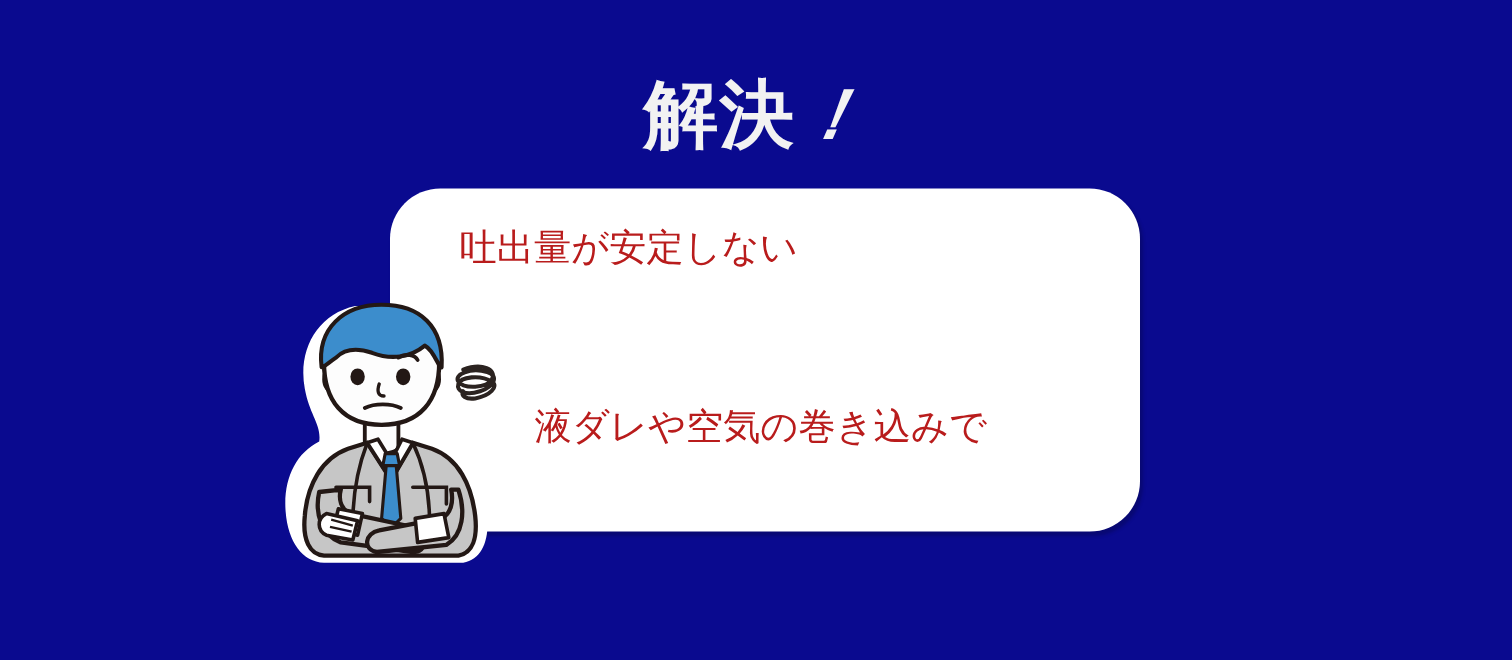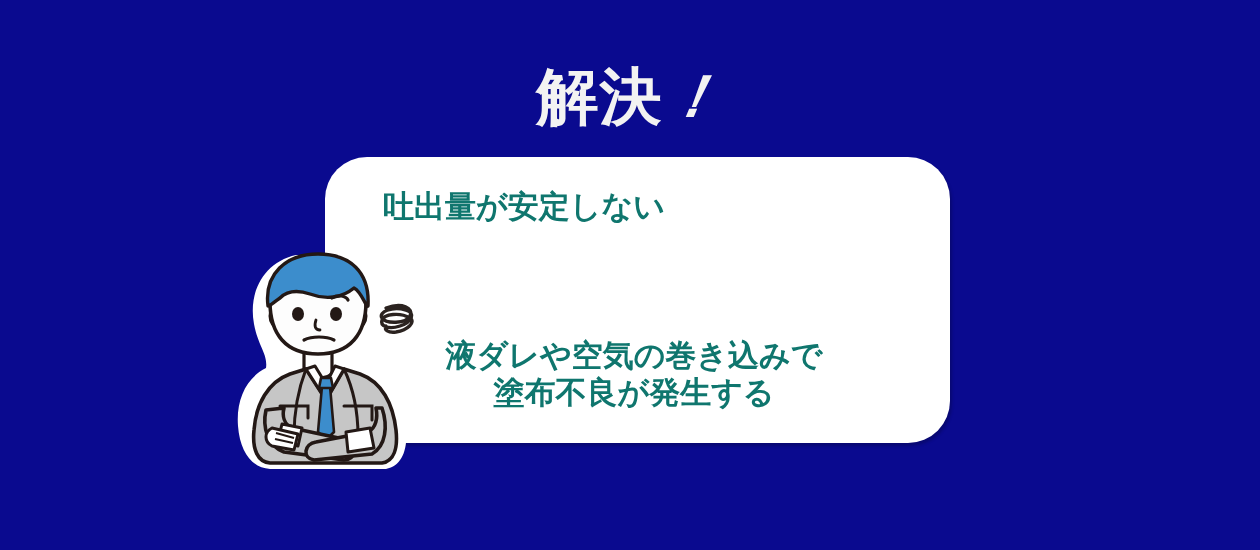--- a/index.html
+++ b/index.html
@@ -59,22 +59,22 @@
     border-radius: 42px;
     box-shadow: 2px 3px 3px rgba(0,0,0,0.20);
   }
 
   #card-lines {
     position: absolute;
     left: 0;
     top: 0;
     width: 625px;
     height: 286px;
-    color: #0f766e;
-    font-weight: bold;
+    color: #b91c1c;
+    font-weight: normal;
   }
 
   .card-line {
     position: absolute;
     white-space: nowrap;
     font-size: 31px;
     line-height: 1.18;
     letter-spacing: 0px;
   }
   .line-1 { left: 58px;  top: 32px; }
@@ -99,21 +99,20 @@
 
   <div id="title">
     <span class="kanji">解決</span><span class="bang">！</span>
   </div>
 
   <div id="card">
     <div id="card-lines">
       <div class="card-line line-1">吐出量が安定しない</div>
       <div class="card-line line-3">
         <span class="sub">液ダレや空気の巻き込みで</span>
-        <span class="sub">塗布不良が発生する</span>
       </div>
     </div>
   </div>
 
   <div id="character">
     <svg width="180" height="225" viewBox="0 0 180 225" xmlns="http://www.w3.org/2000/svg">
 
       <g>
         <path d="M60 5 C 28 12, 12 42, 18 74 C 22 96, 32 104, 30 118
                  C 10 128, 0 150, 2 176 C 4 202, 16 218, 34 219

